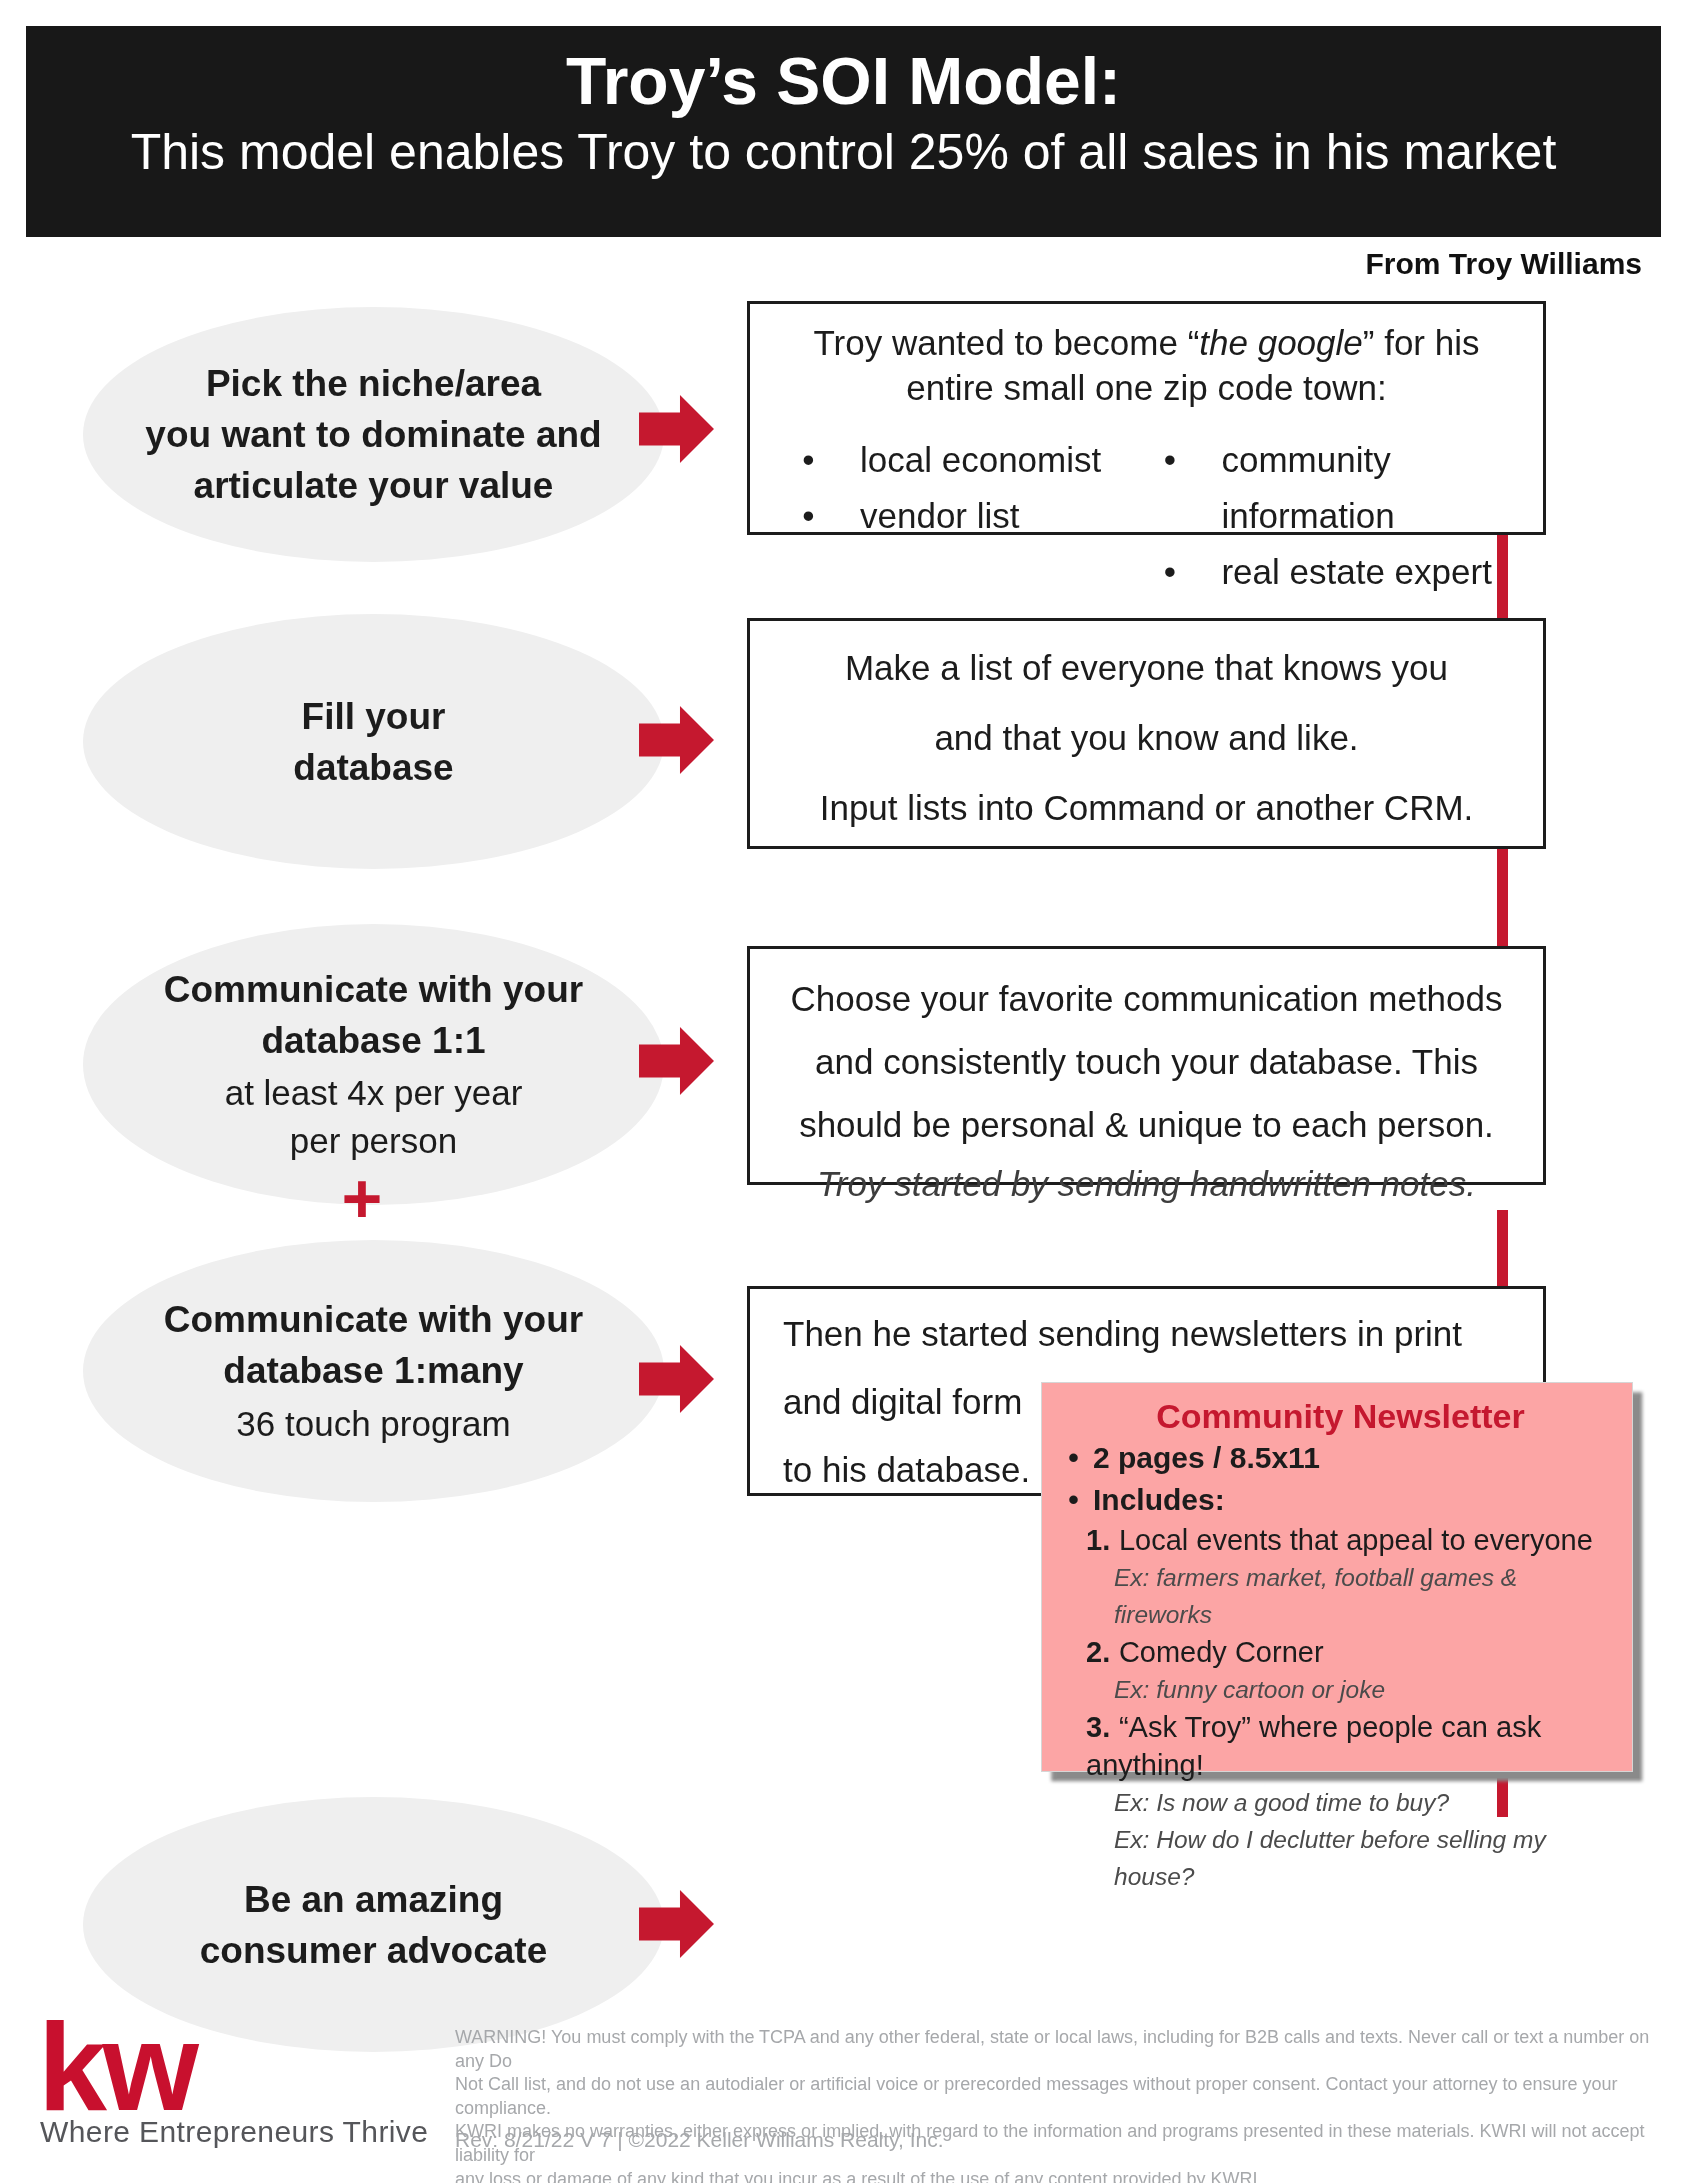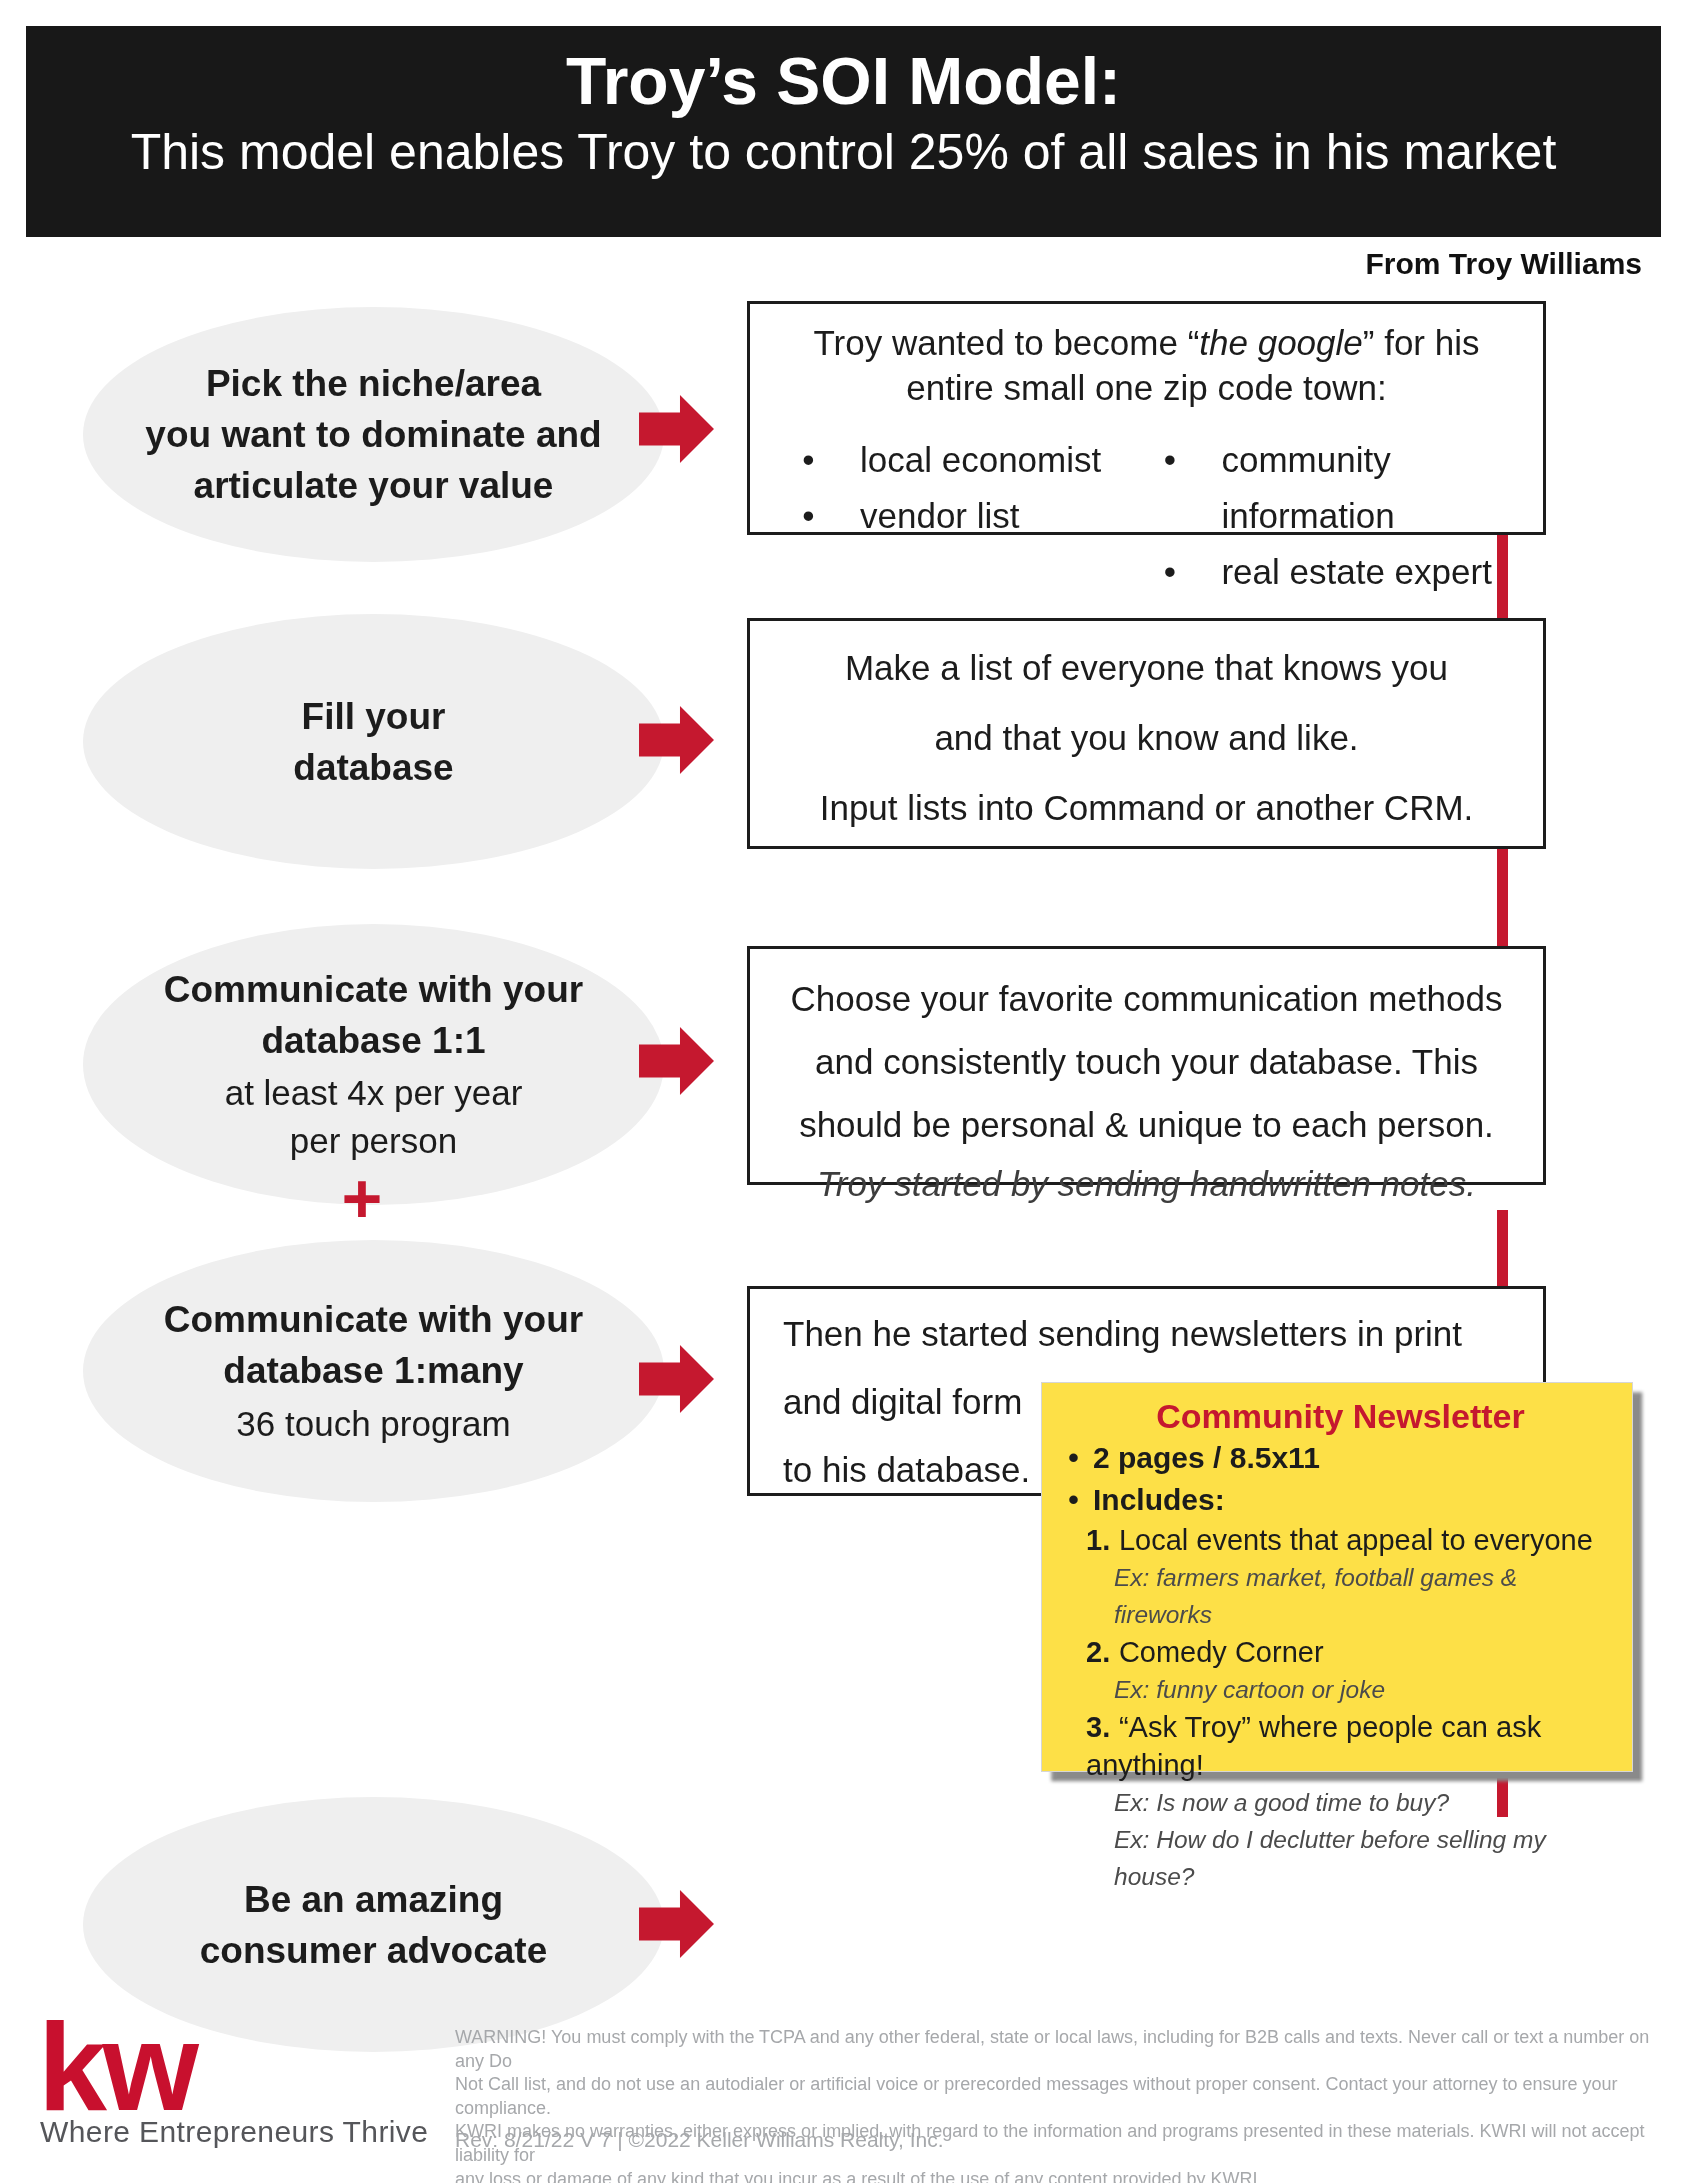--- a/index.html
+++ b/index.html
@@ -75,21 +75,21 @@
   .b1-cols li{line-height:56px;}
   .box2 .box-text{line-height:70px;margin-top:12.2px;}
   .box3 .box-text{line-height:63px;margin-top:17.5px;}
   .box-italic{font-style:italic;font-size:35px;color:#3d3d3d;text-align:center;margin-top:8.7px;}
   .box4 .box-text{line-height:68px;margin-top:10.5px;padding-left:33px;text-align:left;}
   .box5 ul{margin:0;padding:0;list-style:none;margin-top:10.5px;padding-left:51px;}
   .box5 li{line-height:62px;}
   
   .newsletter{
     position:absolute;left:1041px;top:1382px;width:592px;height:390px;
-    background:#fde047;border:1.7px solid #d6d6d6;box-sizing:border-box;
+    background:#fca5a5;border:1.7px solid #d6d6d6;box-sizing:border-box;
     box-shadow:9.6px 9.6px 3.5px #8a8a8a;z-index:5;padding:12.2px 14px 0 21px;
   }
   .nl-title{
     text-align:center;font-size:34px;font-weight:bold;
     color:var(--accent-red,#c5182f);line-height:42px;
   }
   .nl-bullet{position:relative;font-size:30px;font-weight:bold;line-height:42px;padding-left:30px;}
   .nl-bullet::before{content:"\2022";position:absolute;left:5.2px;}
   .nl-item{font-size:29px;line-height:38px;padding-left:23px;}
   .nl-num{font-weight:bold;margin-right:8.7px;}

